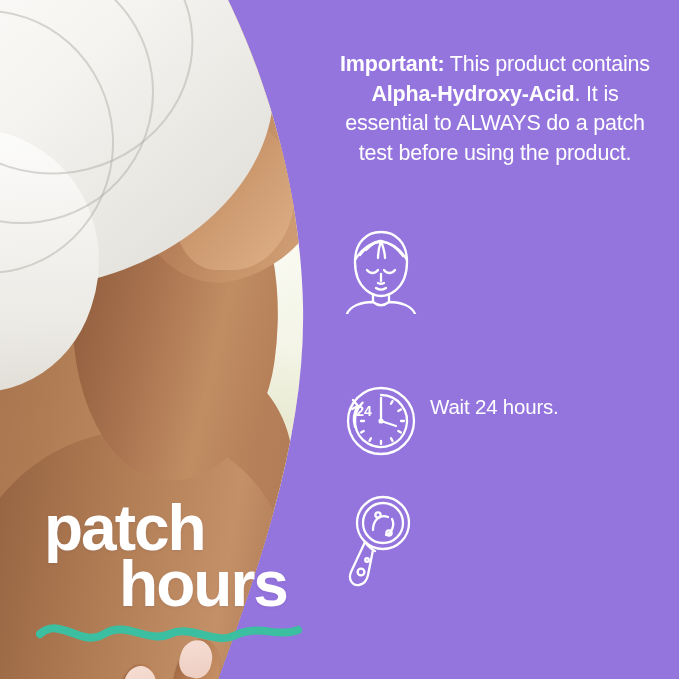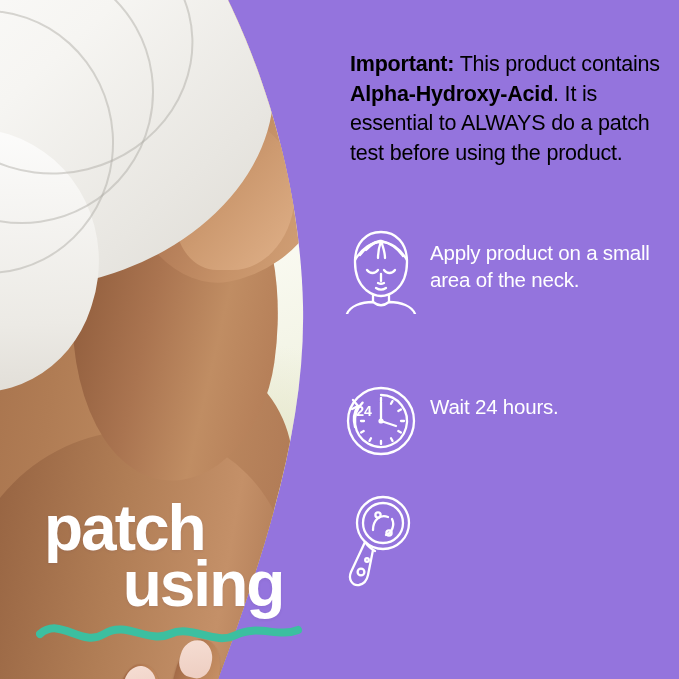--- a/index.html
+++ b/index.html
@@ -135,22 +135,22 @@
 
   .wave{
     position:absolute;left:36px;top:614px;z-index:6;
   }
 
   
   .right-col{
     position:absolute;left:330px;top:0;width:349px;height:679px;z-index:5;
   }
   .intro{
-    position:absolute;left:20px;top:50px;width:322px;
-    color:#000000;font-size:21.5px;line-height:1.38;text-align:left;
+    position:absolute;left:4px;top:50px;width:322px;
+    color:#ffffff;font-size:21.5px;line-height:1.38;text-align:center;
     letter-spacing:-.2px;
   }
   .intro b{font-weight:700;}
 
   .step{position:absolute;left:0;width:349px;}
   .step-1{top:228px;}
   .step-2{top:382px;}
   .step-3{top:492px;}
 
   .step-icon{
@@ -200,21 +200,21 @@
         <div class="nail" style="left:140px;top:22px;width:32px;height:38px;transform:rotate(14deg);"></div>
         <div class="finger" style="left:74px;top:46px;width:44px;height:130px;transform:rotate(6deg);"></div>
         <div class="nail" style="left:84px;top:48px;width:32px;height:38px;transform:rotate(6deg);"></div>
 
       </div>
     </div>
   </div>
 
   <div class="title-wrap">
     <div class="title-line l1">patch</div>
-    <div class="title-line l2">using</div>
+    <div class="title-line l2">hours</div>
   </div>
 
   <svg class="wave" width="270" height="36" viewBox="0 0 270 36">
     <path d="M4,20 C24,2 46,34 68,20 C90,6 112,30 134,20 C156,10 178,32 200,21 C222,10 242,24 262,16" fill="none" stroke="#3cbfa0" stroke-width="8" stroke-linecap="round"></path>
   </svg>
 
   <div class="right-col">
 
     <div class="intro">
       <b>Important:</b><span> This product contains </span><b>Alpha-Hydroxy-Acid</b><span>. It is essential to ALWAYS do a patch test before using the product.</span>
@@ -243,21 +243,20 @@
 
             <path d="M34,60 C37,62 41,62 44,60"></path>
 
             <path d="M31,67 L31,74 M47,67 L47,74"></path>
 
             <path d="M5,86 C8,78 19,74 31,74 C36,78 42,78 47,74 C59,74 70,78 73,86"></path>
           </g>
         </svg>
       </div>
       <div class="step-body">
-        <div class="step-text">Apply product on a small area of the neck.</div>
       </div>
     </div>
 
     <div class="step step-2">
       <div class="step-icon">
         <svg width="78" height="78" viewBox="0 0 78 78">
           <g fill="none" stroke="#ffffff" stroke-width="2.3" stroke-linecap="round" stroke-linejoin="round">
 
             <circle cx="39" cy="39" r="33"></circle>
 

